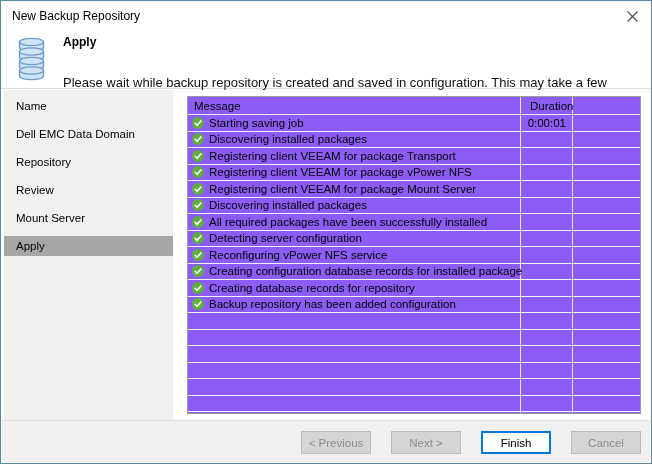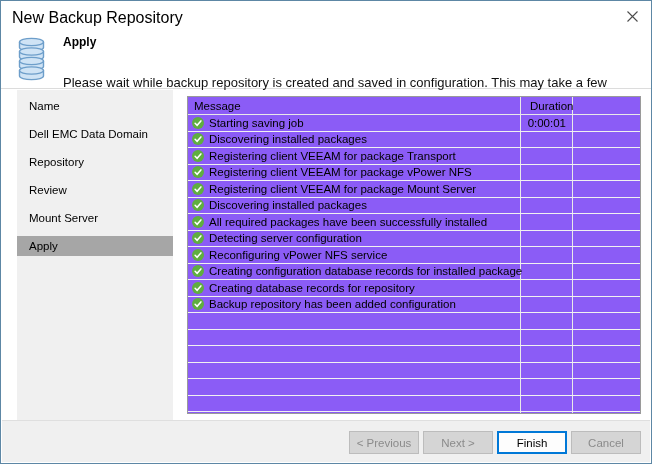--- a/index.html
+++ b/index.html
@@ -11,33 +11,33 @@
     background: #fff;
   }
   .window {
     position: absolute; left: 0; top: 0;
     width: 652px; height: 464px;
     background: #ffffff;
     border: 1px solid #5d87a5;
   }
   
   .titlebar { position: absolute; left: 0; top: 0; right: 0; height: 29px; background: #fff; }
-  .titlebar .title { position: absolute; left: 11px; top: 8px; font-size: 16px; color: #000; }
+  .titlebar .title { position: absolute; left: 11px; top: 8px; font-size: 12px; color: #000; }
   .close-btn {
     position: absolute; right: 9px; top: 6px; width: 20px; height: 18px;
     display: flex; align-items: center; justify-content: center; cursor: pointer;
   }
   
   .header { position: absolute; left: 0; top: 29px; right: 0; height: 59px; background: #fff; border-bottom: 1px solid #dcdcdc; }
   .header-icon { position: absolute; left: 12px; top: 6px; }
   .header-title { position: absolute; left: 62px; top: 5px; font-size: 12px; font-weight: bold; color: #000; }
   .header-desc  { position: absolute; left: 62px; top: 21px; font-size: 13px; color: #111; margin-top: 24px; }
   
   .sidebar {
-    position: absolute; left: 16px; top: 89px; width: 170px; height: 331px;
+    position: absolute; left: 3px; top: 89px; width: 170px; height: 331px;
     background: #f0f0f0; border-right: 1px solid #d4d4d4; padding-top: 2px;
   }
   .nav-item { height: 28px; line-height: 28px; padding-left: 12px; color: #000; cursor: default; }
   .nav-item.selected {
     height: 20px; line-height: 20px; margin: 4px 0;
     background: #a6a6a6; color: #000;
   }
   
   .main { position: absolute; left: 172px; top: 89px; right: 1px; height: 331px; background: #fff; }
   .log-table {
@@ -55,21 +55,21 @@
   .t-row .cell-msg { flex: 1 1 auto; display: flex; align-items: center; padding-left: 4px; overflow: hidden; white-space: nowrap; text-align: center; }
   .t-row .cell-msg .msg-text { margin-left: 5px; color: #000; }
   .t-row .cell-dur { width: 52px; text-align: right; padding-right: 6px; color: #000; }
   .t-row .cell-pad { width: 68px; }
   .check-icon { width: 12px; height: 12px; flex: 0 0 12px; }
   
   .footer {
     position: absolute; left: 1px; right: 1px; bottom: 1px; height: 42px;
     background: #f0f0f0; border-top: 1px solid #dfdfdf;
     display: flex; justify-content: flex-end; align-items: flex-start;
-    gap: 4px; padding: 10px 9px 0 0;
+    gap: 20px; padding: 10px 9px 0 0;
   }
   .btn {
     width: 70px; height: 23px; font-size: 11.5px;
     display: flex; align-items: center; justify-content: center;
     font-family: "Liberation Sans", "DejaVu Sans", sans-serif;
   }
   .btn.disabled { background: #d5d5d5; border: 1px solid #bcbcbc; color: #8b8b8b; }
   .btn.primary  { background: #fdfdfd; border: 2px solid #0078d7; color: #000; cursor: pointer; }
 </style>
 </head>

